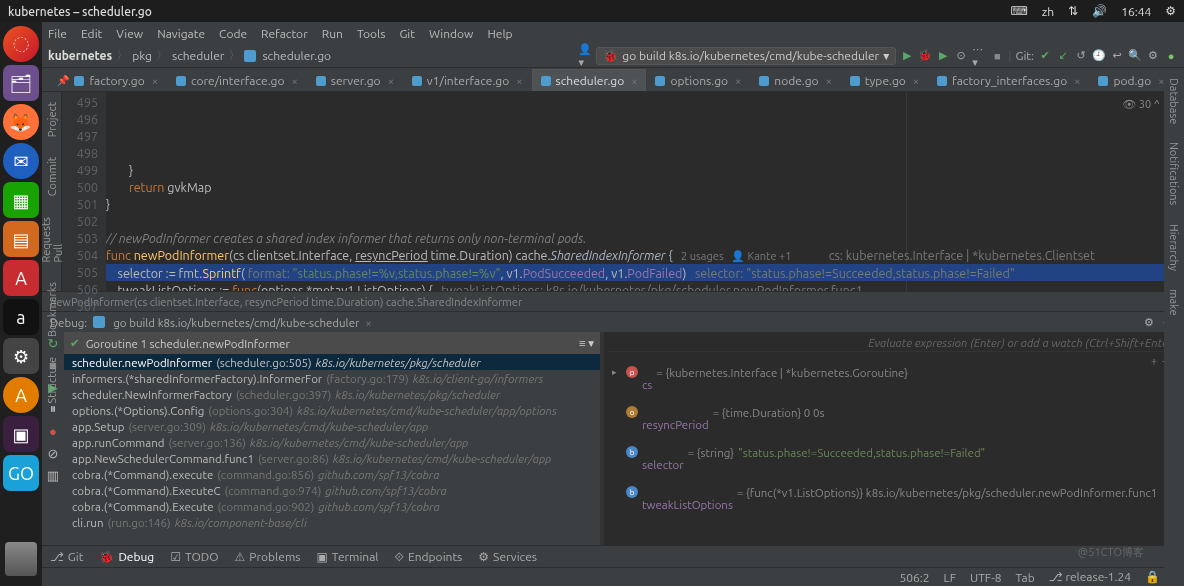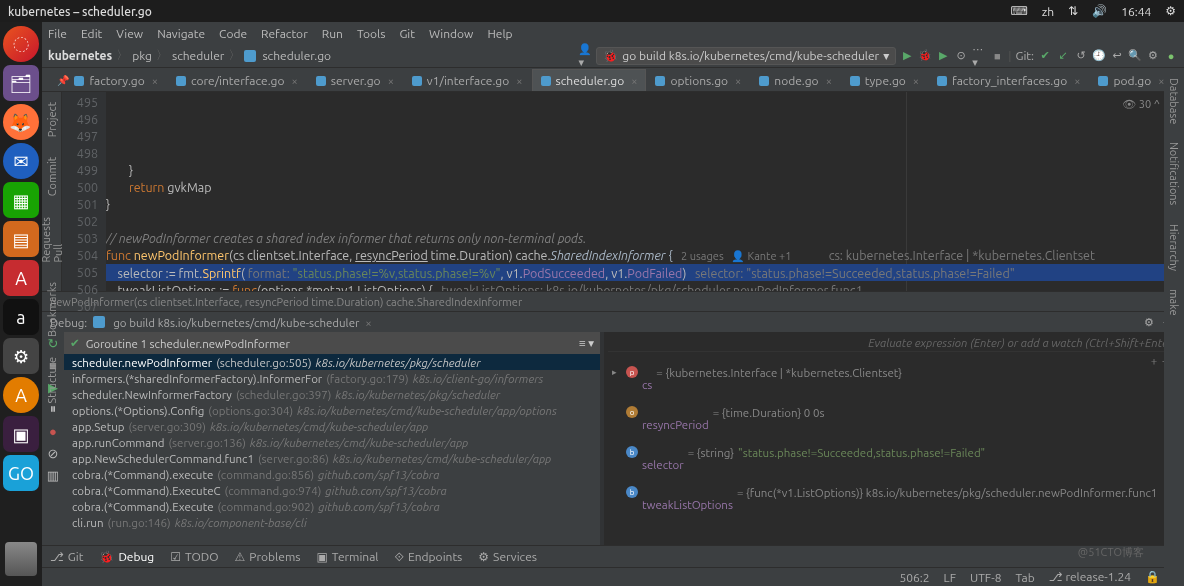--- a/index.html
+++ b/index.html
@@ -376,21 +376,21 @@
             <div class="var-input">Evaluate expression (Enter) or add a watch (Ctrl+Shift+Enter)</div>
             <div style="float:right; color:#777; padding:2px 6px;">
               <span>+</span>&nbsp;
               <span>—</span>
             </div>
             <div id="vars">
                 <div class="var">
                   <span class="arr">▸</span>
                   <span class="badge b-p">p</span> 
                   <span class="vname">cs</span> 
-                  <span class="veq">= {kubernetes.Interface | *kubernetes.Clientset}</span>
+                  <span class="veq">= {kubernetes.Interface | *kubernetes.Goroutine}</span>
                 </div>
                 <div class="var">
                   <span class="arr"></span>
                   <span class="badge b-o">o</span> 
                   <span class="vname">resyncPeriod</span> 
                   <span class="veq">= {time.Duration} 0 0s</span>
                 </div>
                 <div class="var">
                   <span class="arr"></span>
                   <span class="badge b-b">b</span> 

